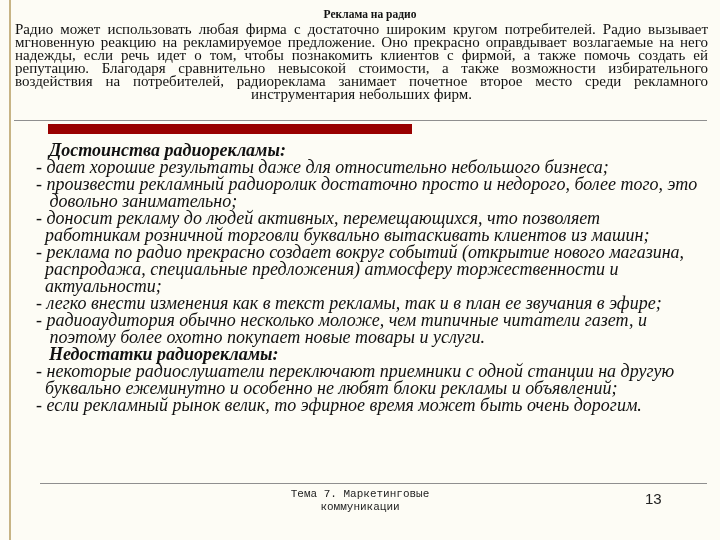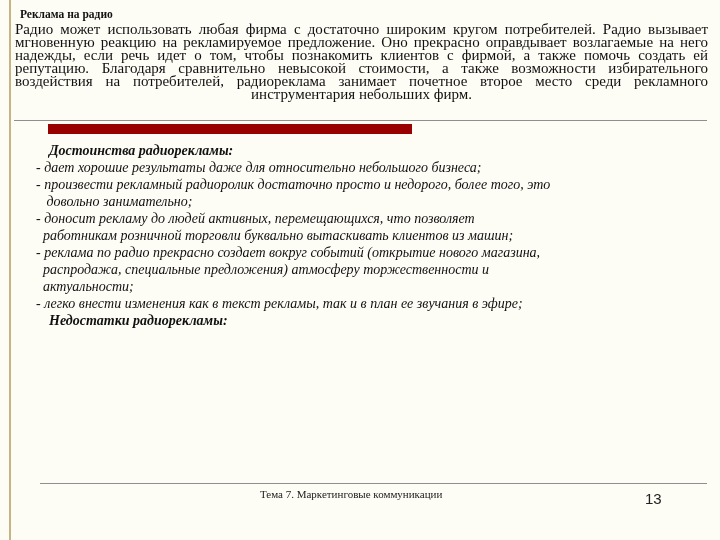--- a/index.html
+++ b/index.html
@@ -18,20 +18,21 @@
   }
   .left-rule {
     position: absolute;
     left: 9px; top: 0; bottom: 0;
     width: 2px;
     background: #c7b485;
   }
   .title {
     position: absolute;
     top: 8px; left: 20px; right: 0;
+    text-align: center;
     font-size: 11.5px;
     font-weight: bold;
     line-height: 13px;
   }
   .intro {
     position: absolute;
     top: 23px; left: 15px; right: 12px;
     font-size: 15px;
     line-height: 12.9px;
     text-align: justify;
@@ -44,42 +45,42 @@
     background: #8f8f8f;
   }
   .red-bar {
     position: absolute;
     top: 124px; left: 48px;
     width: 364px; height: 10px;
   }
   .body {
     position: absolute;
     top: 142px; left: 0; right: 10px;
-    font-size: 14px;
+    font-size: 18px;
     line-height: 17px;
   }
   .section-heading {
     font-style: italic;
     font-weight: bold;
     margin-left: 49px;
   }
   .list { margin-left: 36px; font-style: italic; }
   .list-item { white-space: pre-wrap; }
   .footer-line {
     position: absolute;
     top: 483px; left: 40px; right: 13px;
     height: 1px;
     background: #8f8f8f;
   }
   .footer-title {
     position: absolute;
     top: 488px; left: 260px;
     width: 200px;
-    text-align: left;
-    font-family: Liberation Serif, serif;
+    text-align: center;
+    font-family: Liberation Mono, monospace;
     font-size: 11px;
     line-height: 13px;
     color: #222;
   }
   .page-number {
     position: absolute;
     top: 490px; left: 645px;
     font-family: "Liberation Sans", sans-serif;
     font-size: 15px;
     color: #222;
@@ -104,24 +105,29 @@
     <div class="list">
         <div class="list-item">- дает хорошие результаты даже для относительно небольшого бизнеса;</div>
         <div class="list-item">- произвести рекламный радиоролик достаточно просто и недорого, более того, это
    довольно занимательно;</div>
         <div class="list-item">- доносит рекламу до людей активных, перемещающихся, что позволяет
   работникам розничной торговли буквально вытаскивать клиентов из машин;</div>
         <div class="list-item">- реклама по радио прекрасно создает вокруг событий (открытие нового магазина,
   распродажа, специальные предложения) атмосферу торжественности и
   актуальности;</div>
         <div class="list-item">- легко внести изменения как в текст рекламы, так и в план ее звучания в эфире;</div>
+        <div class="list-item">- радиоаудитория обычно несколько моложе, чем типичные читатели газет, и
+   поэтому более охотно покупает новые товары и услуги.</div>
       </div>
 
     <div class="section-heading">Недостатки радиорекламы:</div>
     <div class="list">
+        <div class="list-item">- некоторые радиослушатели переключают приемники с одной станции на другую
+  буквально ежеминутно и особенно не любят блоки рекламы и объявлений;</div>
+        <div class="list-item">- если рекламный рынок велик, то эфирное время может быть очень дорогим.</div>
       </div>
   </div>
 
   <div class="footer-line"></div>
 
   <div class="footer-title">Тема 7. Маркетинговые коммуникации</div>
 
   <div class="page-number">13</div>
 
 </div>

